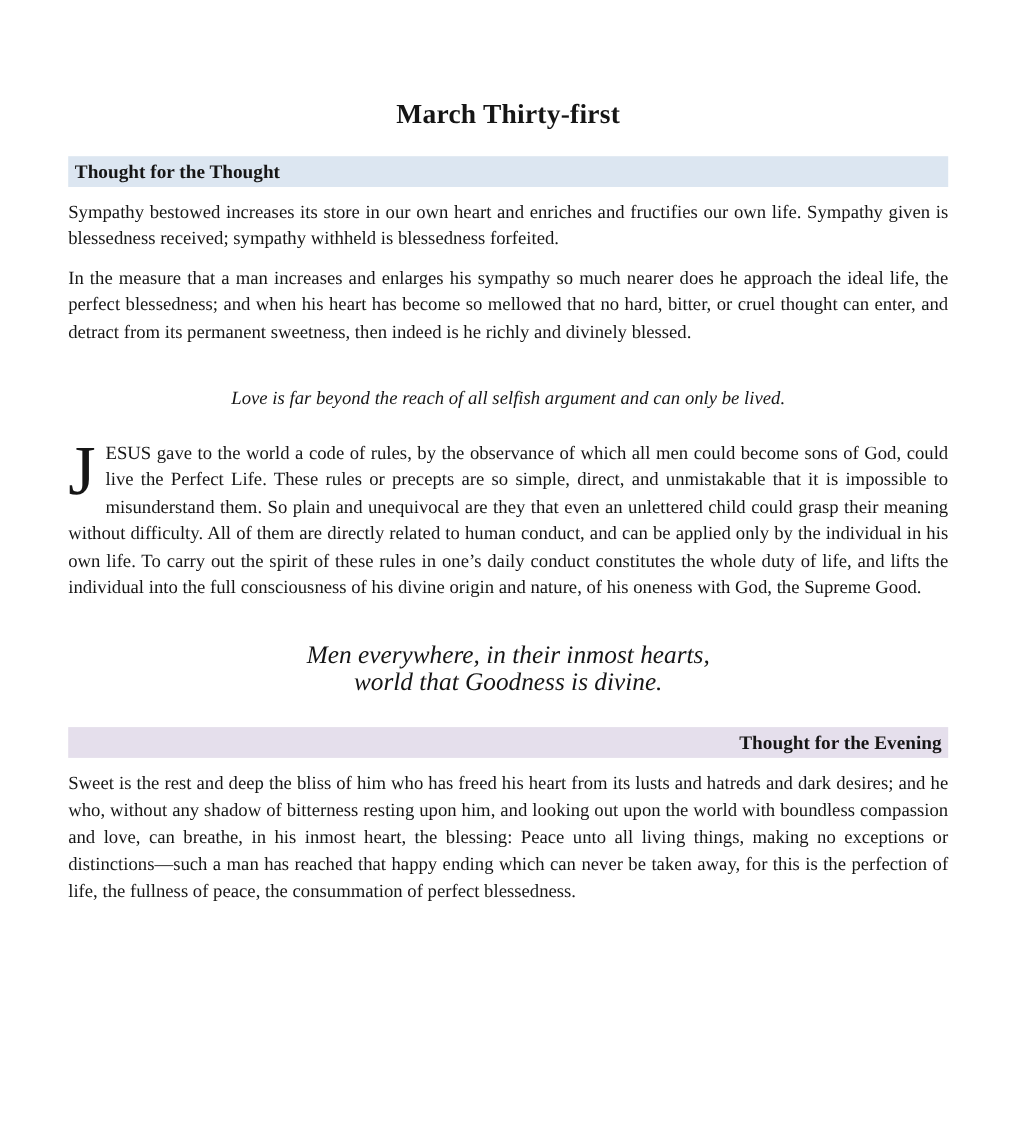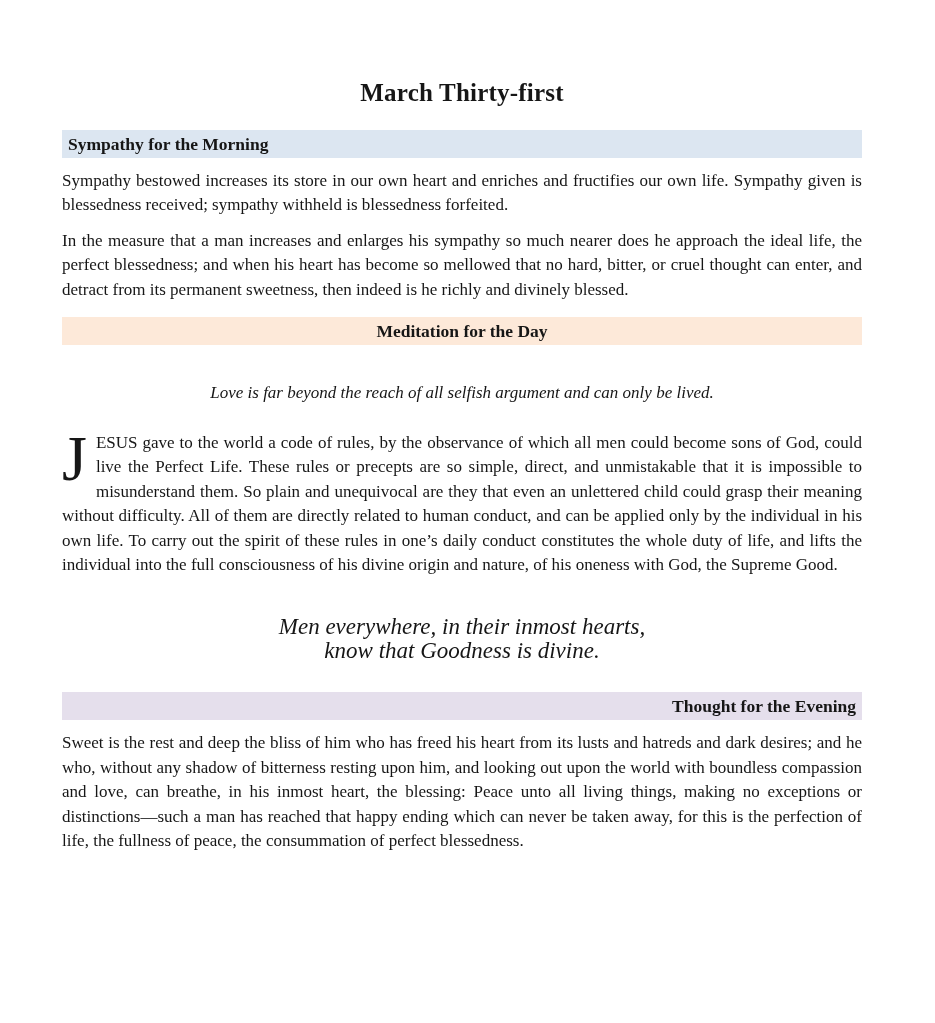--- a/index.html
+++ b/index.html
@@ -15,21 +15,21 @@
     overflow: hidden;
   }
   .page {
     box-sizing: border-box;
     width: 935px;
     height: 1023px;
     padding: 78px 73px 20px 62px;
     background: #ffffff;
   }
   .page-title {
-    margin: 0 0 22px 0;
+    margin: 12px 0 22px 0;
     text-align: center;
     font-size: 25px;
     line-height: 30px;
     font-weight: bold;
     letter-spacing: 0.2px;
   }
   .section-bar {
     box-sizing: border-box;
     height: 28px;
     line-height: 28px;
@@ -78,41 +78,38 @@
   .clear { clear: both; }
 </style>
 </head>
 <body>
 
 <div class="page">
 
   <h1 class="page-title">March Thirty-first</h1>
 
   <div class="section-bar bar-morning">
-    <span>Sympathy for the Morning</span>
+    <span>Thought for the Thought</span>
   </div>
 
   <p class="body-para">Sympathy bestowed increases its store in our own heart and enriches and fructifies our own life. Sympathy given is blessedness received; sympathy withheld is blessedness forfeited.</p>
 
   <p class="body-para">In the measure that a man increases and enlarges his sympathy so much nearer does he approach the ideal life, the perfect blessedness; and when his heart has become so mellowed that no hard, bitter, or cruel thought can enter, and detract from its permanent sweetness, then indeed is he richly and divinely blessed.</p>
 
-  <div class="section-bar bar-day">
-    <span>Meditation for the Day</span>
-  </div>
 
   <p class="quote-line">Love is far beyond the reach of all selfish argument and can only be lived.</p>
 
   <p class="dropcap-para">
     <span class="dropcap">J</span><span>ESUS gave to the world a code of rules, by the observance of which all men could become sons of God, could live the Perfect Life. These rules or precepts are so simple, direct, and unmistakable that it is impossible to misunderstand them. So plain and unequivocal are they that even an unlettered child could grasp their meaning without difficulty. All of them are directly related to human conduct, and can be applied only by the individual in his own life. To carry out the spirit of these rules in one’s daily conduct constitutes the whole duty of life, and lifts the individual into the full consciousness of his divine origin and nature, of his oneness with God, the Supreme Good.</span>
   </p>
   <div class="clear"></div>
 
   <p class="verse">
     <span>Men everywhere, in their inmost hearts,</span><br>
-    <span>know that Goodness is divine.</span>
+    <span>world that Goodness is divine.</span>
   </p>
 
   <div class="section-bar bar-evening">
     <span>Thought for the Evening</span>
   </div>
 
   <p class="body-para">Sweet is the rest and deep the bliss of him who has freed his heart from its lusts and hatreds and dark desires; and he who, without any shadow of bitterness resting upon him, and looking out upon the world with boundless compassion and love, can breathe, in his inmost heart, the blessing: Peace unto all living things, making no exceptions or distinctions—such a man has reached that happy ending which can never be taken away, for this is the perfection of life, the fullness of peace, the consummation of perfect blessedness.</p>
 
 </div>
 

